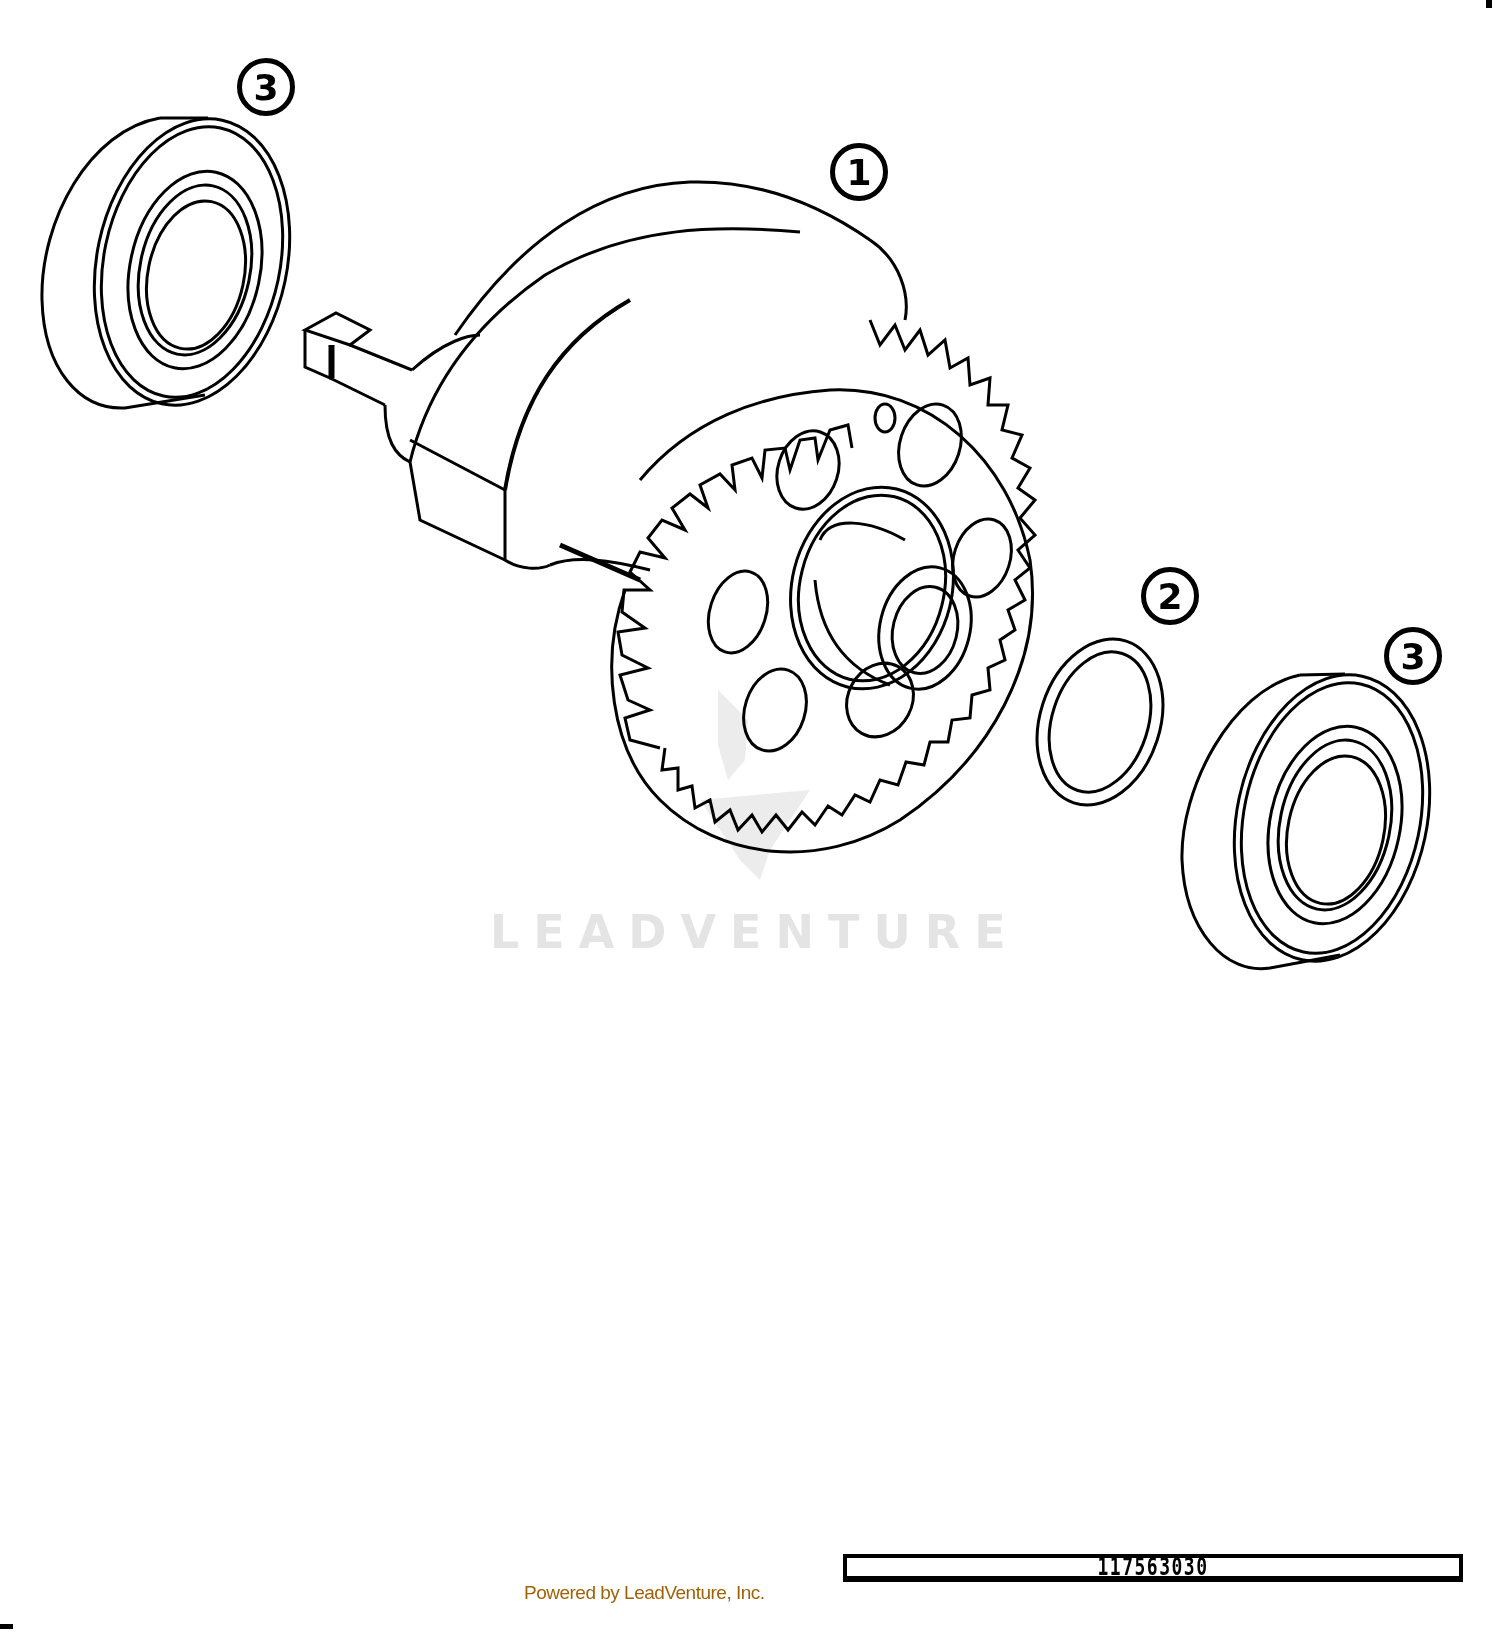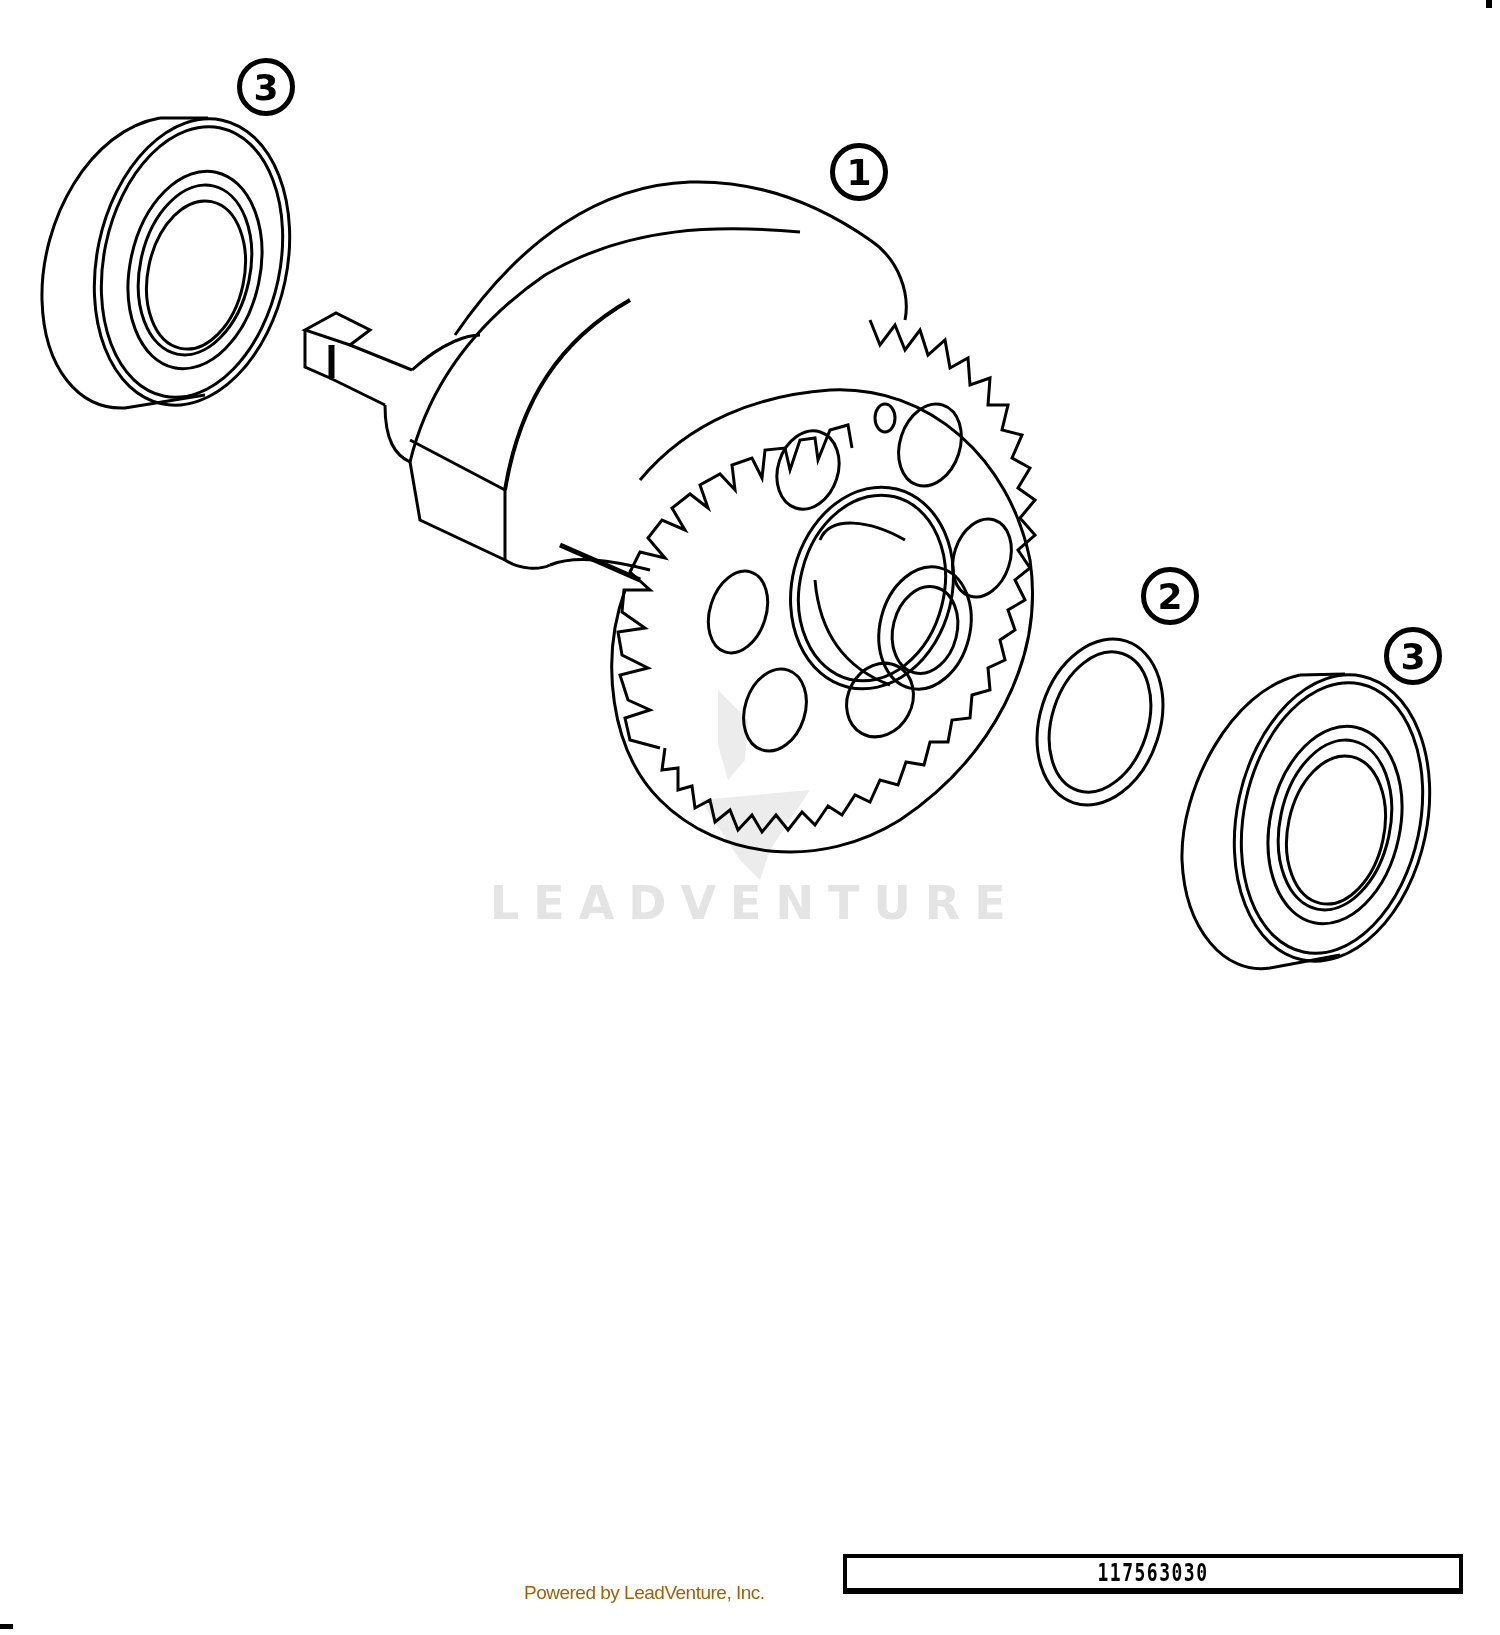--- a/index.html
+++ b/index.html
@@ -1,29 +1,29 @@
 <!DOCTYPE html>
 <html><head>
 <meta charset="utf-8">
 <style>
   html, body { margin: 0; padding: 0; background: #ffffff; }
   body { width: 1500px; height: 1635px; position: relative; overflow: hidden; font-family: "Liberation Sans", sans-serif; }
   .diagram { position: absolute; left: 0; top: 0; width: 1500px; height: 1635px; }
   .corner-mark { position: absolute; background: #000; }
   .watermark-text {
-    position: absolute; left: 490px; top: 876px; width: 520px; text-align: center;
+    position: absolute; left: 490px; top: 905px; width: 520px; text-align: center;
     font-family: "DejaVu Sans", sans-serif; font-weight: bold; font-size: 46px; letter-spacing: 14px;
     color: #e4e4e4;
   }
   .powered-by {
     position: absolute; left: 524px; top: 1582px; font-family: "Liberation Sans", sans-serif;
     font-size: 19px; color: #a16207; letter-spacing: -0.5px;
   }
   .part-code-box {
-    position: absolute; left: 843px; top: 1554px; width: 620px; height: 40px;
+    position: absolute; left: 843px; top: 1554px; width: 620px; height: 28px;
     border: 4px solid #000; border-bottom-width: 6px; box-sizing: border-box; background: #fff;
     display: flex; align-items: center; justify-content: center;
   }
   .part-code {
     font-family: "DejaVu Sans Mono", monospace; font-weight: bold; font-size: 24px; color: #000;
     transform: scaleX(0.75); letter-spacing: 2px;
   }
   .callout {
     position: absolute; width: 58px; height: 58px; border: 5px solid #000; border-radius: 50%;
     box-sizing: border-box; display: flex; align-items: center; justify-content: center;

